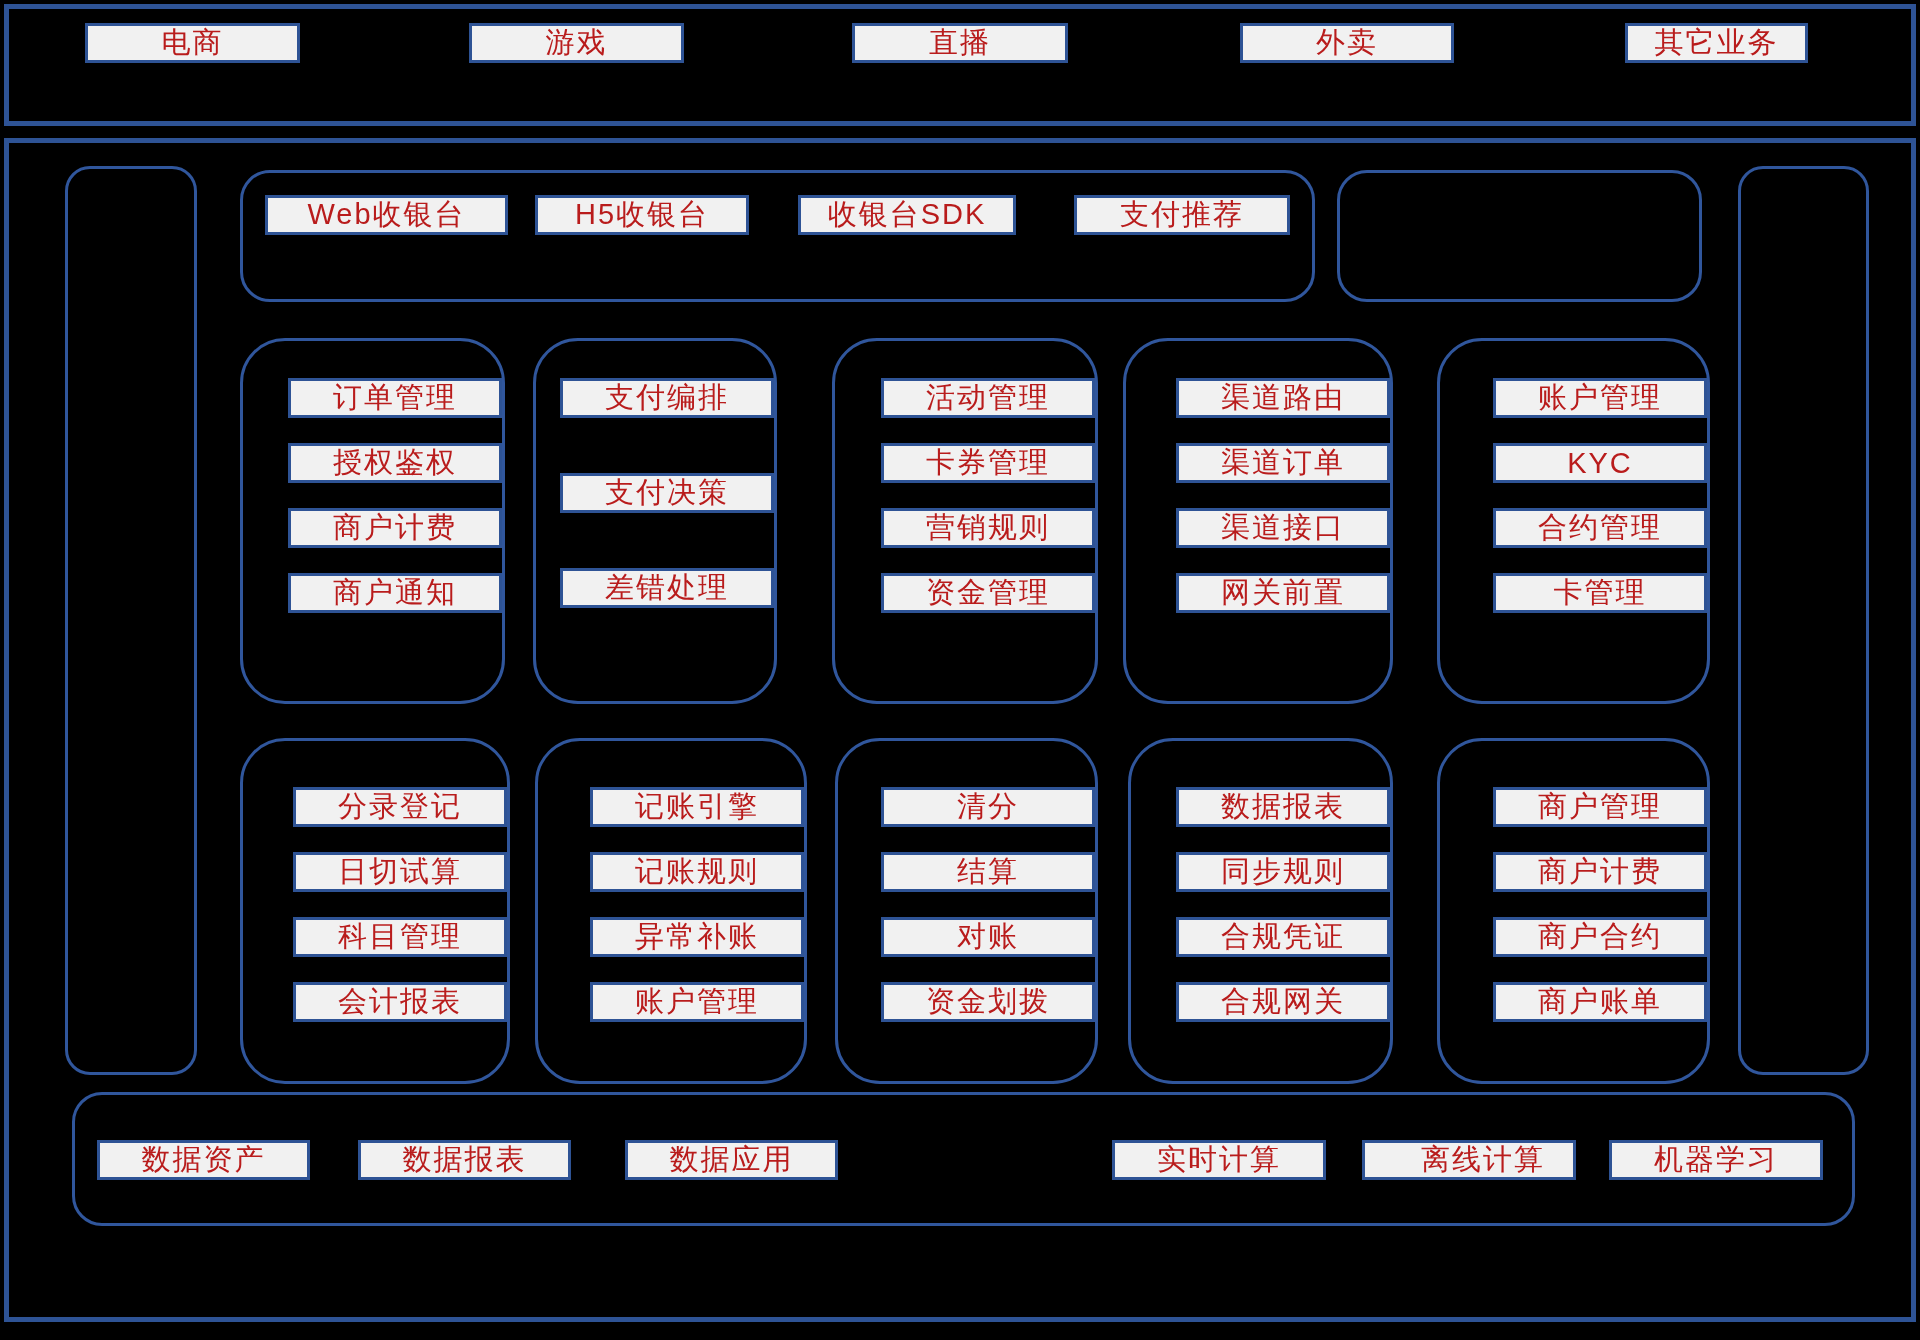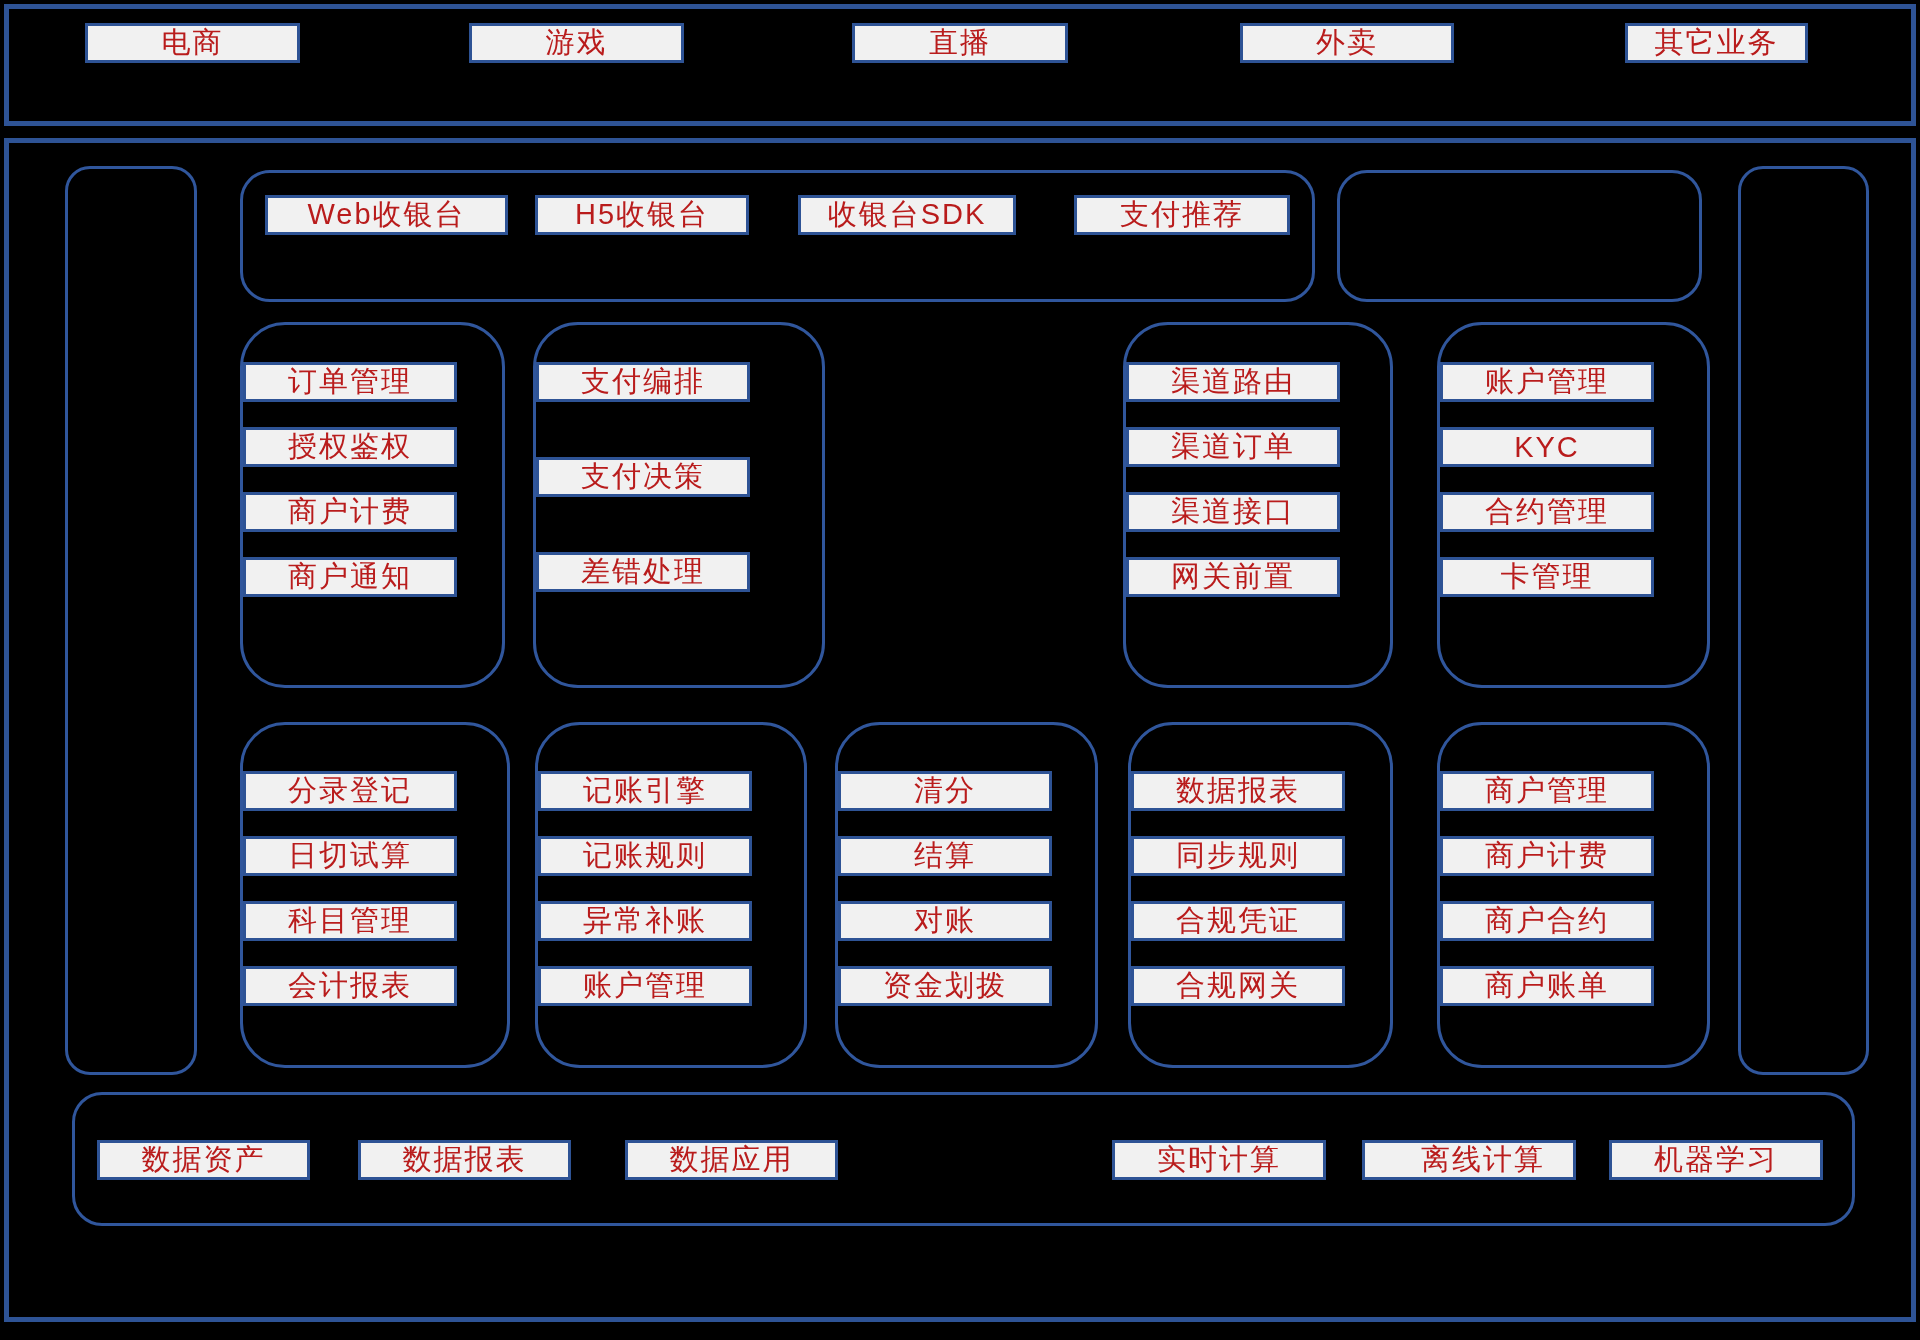--- a/index.html
+++ b/index.html
@@ -17,21 +17,21 @@
   .r30{border-radius:30px;}
   .r45{border-radius:45px;}
   .label-box{
     background:#f1f1f1;border:3px solid #2e5395;box-sizing:border-box;
     height:40px;display:flex;align-items:center;justify-content:center;
     font-size:29px;font-weight:500;color:#b91c1c;white-space:nowrap;
     letter-spacing:2px;
   }
   .abs{position:absolute;}
   .svc-col{
-    display:flex;flex-direction:column;align-items:flex-start;gap:25px;
+    display:flex;flex-direction:column;align-items:flex-end;gap:25px;margin-top:16px;
   }
   .svc-col .label-box{width:214px;flex:none;}
   .pt40{padding-top:37px;}
   .pt36{padding-top:46px;}
   .gap-lg{gap:55px;}
 </style>
 </head>
 <body>
 
 <div class="stage">
@@ -58,24 +58,30 @@
   </div>
 
   <div class="round-rect r30" style="left:1337px;top:170px;width:365px;height:132px;"></div>
 
   <div class="round-rect r45 svc-col pt40" style="left:240px;top:322px;width:265px;height:366px;">
       <div class="label-box">订单管理</div>
       <div class="label-box">授权鉴权</div>
       <div class="label-box">商户计费</div>
       <div class="label-box">商户通知</div>
     </div>
-  <div class="round-rect r45 svc-col pt40 gap-lg" style="left:533px;top:322px;width:292px;height:366px;">
+  <div class="round-rect r45 svc-col pt40 gap-lg" style="left:533px;top:322px;width:244px;height:366px;">
       <div class="label-box">支付编排</div>
       <div class="label-box">支付决策</div>
       <div class="label-box">差错处理</div>
+    </div>
+  <div class="round-rect r45 svc-col pt40" style="left:832px;top:322px;width:266px;height:366px;">
+      <div class="label-box">活动管理</div>
+      <div class="label-box">卡券管理</div>
+      <div class="label-box">营销规则</div>
+      <div class="label-box">资金管理</div>
     </div>
   <div class="round-rect r45 svc-col pt40" style="left:1123px;top:322px;width:270px;height:366px;font-family:Liberation Serif, serif;">
       <div class="label-box">渠道路由</div>
       <div class="label-box">渠道订单</div>
       <div class="label-box">渠道接口</div>
       <div class="label-box">网关前置</div>
     </div>
   <div class="round-rect r45 svc-col pt40" style="left:1437px;top:322px;width:273px;height:366px;">
       <div class="label-box">账户管理</div>
       <div class="label-box">KYC</div>

